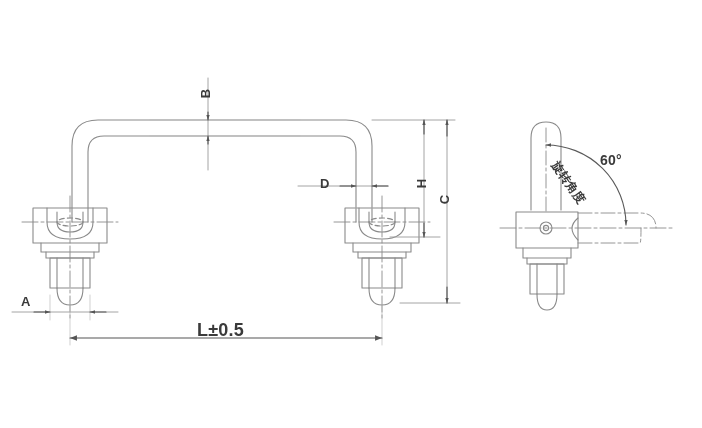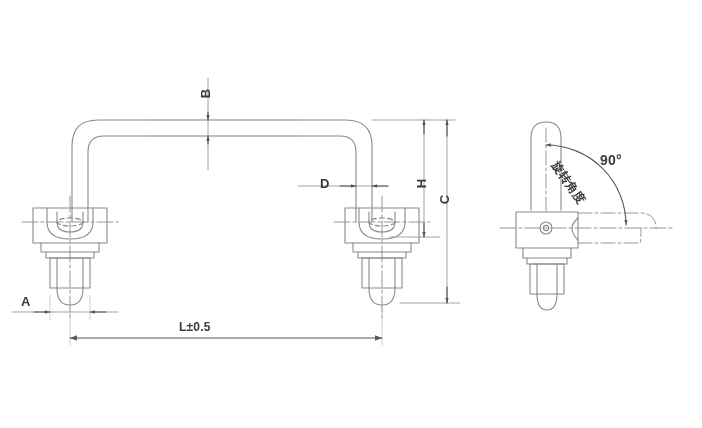--- a/index.html
+++ b/index.html
@@ -7,21 +7,21 @@
        font-family:"Liberation Sans",sans-serif;color:#3a3a3a;}
   #drawing{position:absolute;left:0;top:0;width:702px;height:428px;}
   .lbl{position:absolute;font-weight:bold;font-size:13px;color:#3a3a3a;
        letter-spacing:0.2px;white-space:nowrap;}
   .lbl.rot{transform-origin:50% 50%;}
   #lbl-B{left:201px;top:86px;transform:rotate(-90deg);}
   #lbl-H{left:417px;top:176px;transform:rotate(-90deg);}
   #lbl-C{left:440px;top:192px;transform:rotate(-90deg);}
   #lbl-D{left:320px;top:176px;}
   #lbl-A{left:21px;top:294px;}
-  #lbl-L{left:179px;top:320px;font-size:12px;}
+  #lbl-L{left:197px;top:320px;font-size:18px;}
   #lbl-ang{left:600px;top:152px;font-size:14px;}
   #lbl-cn{left:561px;top:158px;font-size:12px;font-weight:bold;
           transform:rotate(55deg);transform-origin:0 0;
           font-family:"DejaVu Sans",sans-serif;}
 </style>
 </head>
 <body>
 
 <svg id="drawing" viewBox="0 0 702 428">
   <defs>
@@ -169,14 +169,14 @@
 
   </g>
 </svg>
 
 <span class="lbl rot" id="lbl-B">B</span>
 <span class="lbl rot" id="lbl-H">H</span>
 <span class="lbl rot" id="lbl-C">C</span>
 <span class="lbl" id="lbl-D">D</span>
 <span class="lbl" id="lbl-A">A</span>
 <span class="lbl" id="lbl-L">L±0.5</span>
-<span class="lbl" id="lbl-ang">90°</span>
+<span class="lbl" id="lbl-ang">60°</span>
 <span class="lbl" id="lbl-cn">旋转角度</span>
 
 </body></html>

